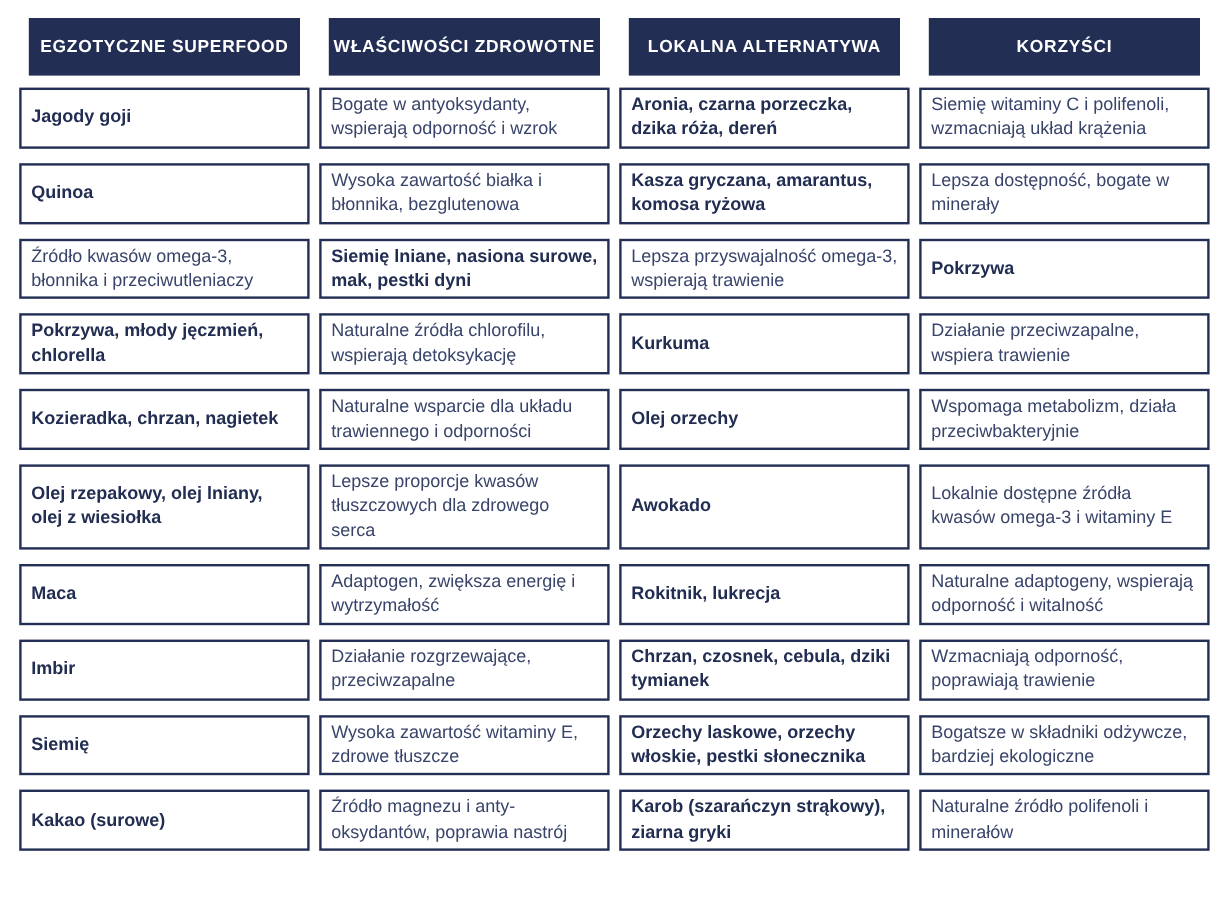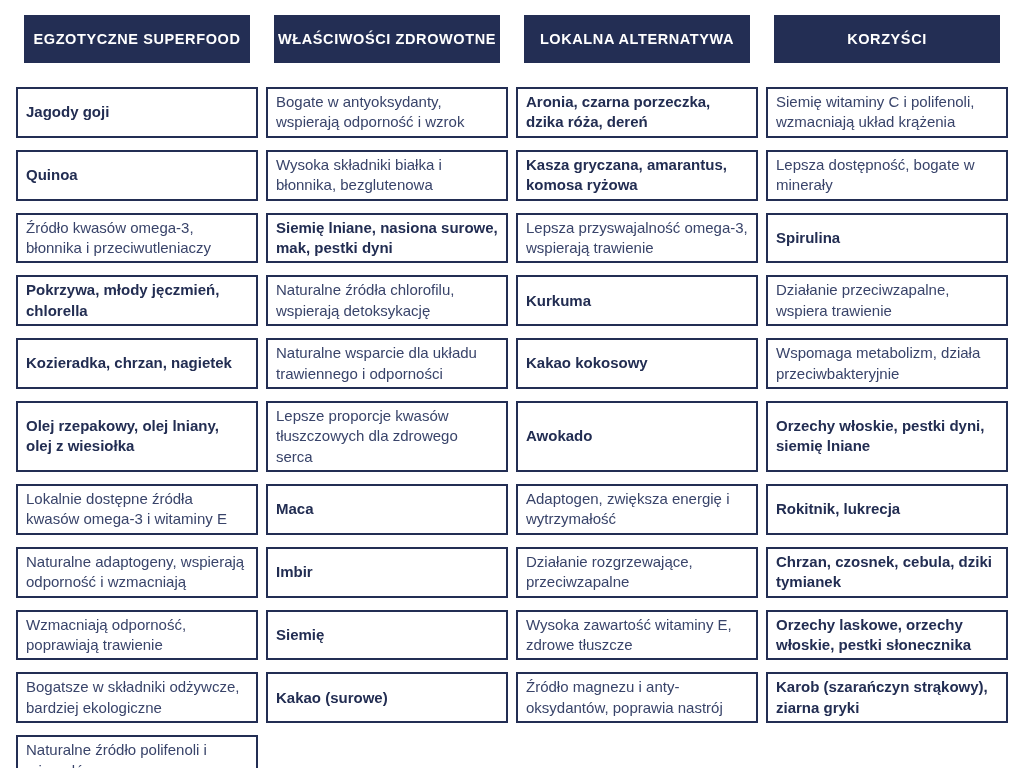--- a/index.html
+++ b/index.html
@@ -15,21 +15,21 @@
     background: #ffffff;
     font-family: "Liberation Sans", sans-serif;
     overflow: hidden;
   }
   .grid {
     display: grid;
     grid-template-columns: repeat(4, 1fr);
     column-gap: 8px;
   }
   .header-row {
-    margin-bottom: 24px;
+    margin-bottom: 10px;
   }
   .header-cell {
     margin: 0 8px;
     height: 48px;
     background: var(--navy);
     color: #ffffff;
     font-weight: 700;
     font-size: 14.5px;
     letter-spacing: 0.6px;
     display: flex;
@@ -70,50 +70,49 @@
     <div class="header-cell">KORZYŚCI</div>
   </div>
 
   <div class="grid rows" id="rows">
   <div class="cell bold">Jagody goji</div>
   <div class="cell">Bogate w antyoksydanty, wspierają odporność i wzrok</div>
   <div class="cell bold">Aronia, czarna porzeczka, dzika róża, dereń</div>
   <div class="cell">Siemię witaminy C i polifenoli, wzmacniają układ krążenia</div>
 
   <div class="cell bold">Quinoa</div>
-  <div class="cell">Wysoka składniki białka i błonnika, bezglutenowa</div>
+  <div class="cell">Wysoka zawartość białka i błonnika, bezglutenowa</div>
   <div class="cell bold">Kasza gryczana, amarantus, komosa ryżowa</div>
   <div class="cell">Lepsza dostępność, bogate w minerały</div>
 
   <div class="cell">Źródło kwasów omega-3, błonnika i przeciwutleniaczy</div>
   <div class="cell bold">Siemię lniane, nasiona surowe, mak, pestki dyni</div>
   <div class="cell">Lepsza przyswajalność omega-3, wspierają trawienie</div>
 
-  <div class="cell bold">Spirulina</div>
+  <div class="cell bold">Pokrzywa</div>
   <div class="cell bold">Pokrzywa, młody jęczmień, chlorella</div>
   <div class="cell">Naturalne źródła chlorofilu, wspierają detoksykację</div>
 
   <div class="cell bold">Kurkuma</div>
   <div class="cell">Działanie przeciwzapalne, wspiera trawienie</div>
   <div class="cell bold">Kozieradka, chrzan, nagietek</div>
   <div class="cell">Naturalne wsparcie dla układu trawiennego i odporności</div>
 
-  <div class="cell bold">Kakao kokosowy</div>
+  <div class="cell bold">Olej orzechy</div>
   <div class="cell">Wspomaga metabolizm, działa przeciwbakteryjnie</div>
   <div class="cell bold">Olej rzepakowy, olej lniany, olej z wiesiołka</div>
   <div class="cell">Lepsze proporcje kwasów tłuszczowych dla zdrowego serca</div>
 
   <div class="cell bold">Awokado</div>
-  <div class="cell bold">Orzechy włoskie, pestki dyni, siemię lniane</div>
   <div class="cell">Lokalnie dostępne źródła kwasów omega-3 i witaminy E</div>
 
   <div class="cell bold">Maca</div>
   <div class="cell">Adaptogen, zwiększa energię i wytrzymałość</div>
   <div class="cell bold">Rokitnik, lukrecja</div>
-  <div class="cell">Naturalne adaptogeny, wspierają odporność i wzmacniają</div>
+  <div class="cell">Naturalne adaptogeny, wspierają odporność i witalność</div>
 
   <div class="cell bold">Imbir</div>
   <div class="cell">Działanie rozgrzewające, przeciwzapalne</div>
   <div class="cell bold">Chrzan, czosnek, cebula, dziki tymianek</div>
   <div class="cell">Wzmacniają odporność, poprawiają trawienie</div>
 
   <div class="cell bold">Siemię</div>
   <div class="cell">Wysoka zawartość witaminy E, zdrowe tłuszcze</div>
   <div class="cell bold">Orzechy laskowe, orzechy włoskie, pestki słonecznika</div>
   <div class="cell">Bogatsze w składniki odżywcze, bardziej ekologiczne</div>

